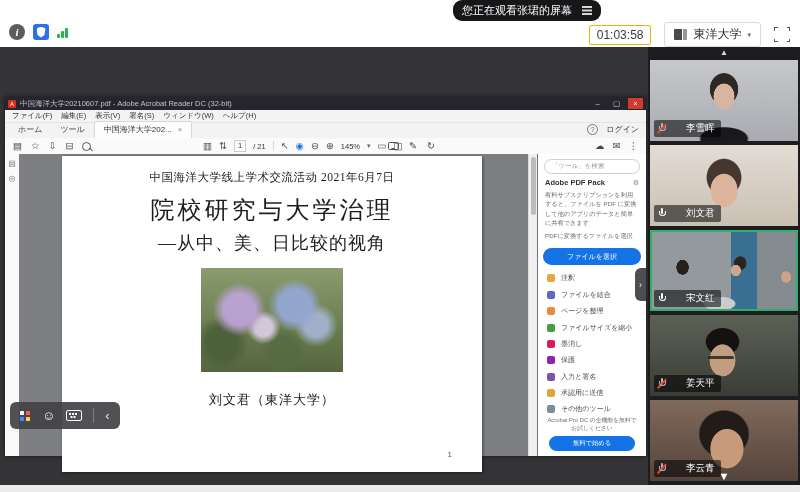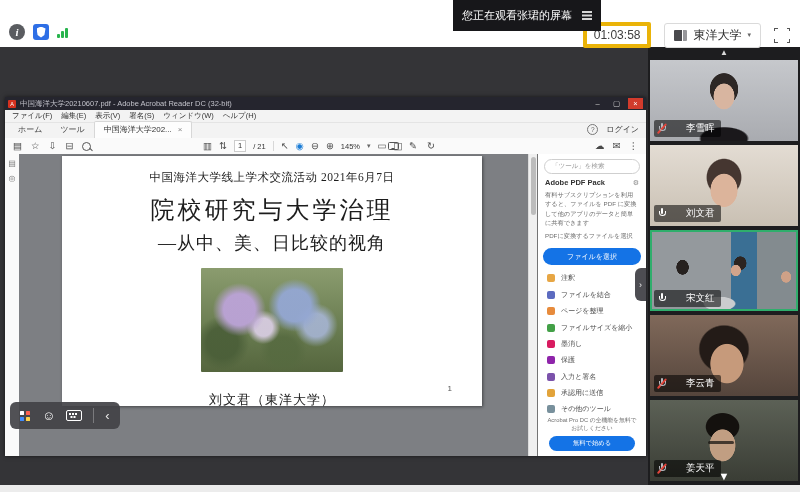--- a/index.html
+++ b/index.html
@@ -1,34 +1,34 @@
 <!DOCTYPE html>
 <html><head>
 <meta charset="utf-8">
 <style>
   html,body{margin:0;padding:0;background:#fff;}
   #app{position:relative;width:800px;height:492px;overflow:hidden;background:#ffffff;
        font-family:"Liberation Sans",sans-serif;-webkit-font-smoothing:antialiased;}
 
   
-  .banner{position:absolute;top:0;left:453px;height:31px;background:#17171a;color:#fff;
-          font-size:11px;display:flex;align-items:center;gap:10px;padding:0 9px;border-radius:0;z-index:40;}
+  .banner{position:absolute;top:0;left:453px;height:21px;background:#17171a;color:#fff;
+          font-size:11px;display:flex;align-items:center;gap:10px;padding:0 9px;border-radius:9px;z-index:40;}
   .banner-menu{width:10px;height:1.5px;background:#d6d6d6;box-shadow:0 3.5px 0 #d6d6d6,0 7px 0 #d6d6d6;
                display:inline-block;margin-top:-7px;}
   .topbar-left{position:absolute;top:24px;left:9px;display:flex;align-items:center;gap:8px;z-index:30;}
   .info-ic{width:16px;height:16px;border-radius:50%;background:#5a5c60;color:#fff;text-align:center;
            font:bold italic 11px/16px "Liberation Serif",serif;}
   .shield-ic{width:16px;height:16px;border-radius:3px;background:#2e6fe6;position:relative;}
   .shield-ic i{position:absolute;left:3.5px;top:2.5px;width:9px;height:11px;background:#fff;
         clip-path:polygon(50% 0,100% 18%,88% 78%,50% 100%,12% 78%,0 18%);}
   .signal-ic{display:flex;align-items:flex-end;gap:1.5px;height:12px;}
   .signal-ic b{width:2.5px;background:#28b44d;border-radius:1px;display:block;}
   .signal-ic b:nth-child(1){height:4px}.signal-ic b:nth-child(2){height:7px}.signal-ic b:nth-child(3){height:10px}
   .topbar-right{position:absolute;top:22px;right:10px;display:flex;align-items:center;gap:13px;z-index:30;}
-  .timer{font-size:12px;color:#3d3d3d;border:4px solid #eab308;border-radius:2px;padding:2px 7px;background:#fff;}
+  .timer{font-size:12px;color:#3d3d3d;border:1px solid #eab308;border-radius:2px;padding:2px 7px;background:#fff;}
   .view-btn{display:flex;align-items:center;gap:6px;border:1px solid #dadada;border-radius:3px;
             padding:3px 9px;font-size:12px;color:#2e2e2e;background:#fff;cursor:default;}
   .view-ic{width:13px;height:11px;border-radius:1px;
            background:linear-gradient(90deg,#49494d 63%,#fff 63%,#fff 70%,#96969a 70%);}
   .caret{font-size:7px;color:#666;}
   .fs-ic{width:14px;height:13px;border:1.6px solid #555;position:relative;}
   .fs-ic::before{content:"";position:absolute;left:-3px;right:-3px;top:2.5px;bottom:2.5px;background:#fff;}
   .fs-ic::after{content:"";position:absolute;top:-3px;bottom:-3px;left:2.5px;right:2.5px;background:#fff;}
 
   
@@ -65,21 +65,21 @@
   .pagebox{border:1px solid #ccc;background:#fff;font-size:7.5px;color:#333;padding:0 3px;line-height:10px;}
   .smalltxt{font-size:7.5px;color:#333;}
   .vline{width:1px;height:10px;background:#d8d8d8;}
   .bubble-ic{width:9px;height:6px;border:1.1px solid #555;border-radius:1.5px;position:relative;display:inline-block;}
   .bubble-ic::after{content:"";position:absolute;left:1.5px;bottom:-3px;border:2px solid transparent;border-top-color:#555;}
 
   
   .navstrip{position:absolute;top:57px;left:0;bottom:0;width:14px;background:#fafafa;border-right:1px solid #ddd;
             display:flex;flex-direction:column;align-items:center;gap:6px;padding-top:5px;font-size:8px;color:#777;}
   .docarea{position:absolute;top:57px;left:14px;width:519px;bottom:0;background:#7d7f83;}
-  .page{position:absolute;left:43px;top:2px;width:420px;height:250px;background:#fff;
+  .page{position:absolute;left:43px;top:2px;width:420px;height:316px;background:#fff;
         box-shadow:1px 1px 3px rgba(0,0,0,.45);font-family:"Liberation Serif",serif;color:#1c1c1c;}
   .sl-header{margin-top:14px;text-align:center;font-size:11.5px;letter-spacing:.5px;}
   .sl-title{margin-top:9px;text-align:center;font-size:24px;letter-spacing:3px;}
   .sl-subtitle{margin-top:5px;text-align:center;font-size:18px;letter-spacing:1px;}
   .flower{margin:13px auto 0;width:142px;height:104px;border-radius:1px;background:
      radial-gradient(circle at 27% 40%,rgba(188,163,216,.95) 0 13%,rgba(188,163,216,0) 22%),
      radial-gradient(circle at 44% 57%,rgba(221,208,232,.9) 0 9%,rgba(221,208,232,0) 17%),
      radial-gradient(circle at 66% 36%,rgba(148,167,211,.95) 0 14%,rgba(148,167,211,0) 23%),
      radial-gradient(circle at 81% 55%,rgba(170,184,220,.85) 0 9%,rgba(170,184,220,0) 17%),
      radial-gradient(circle at 15% 72%,rgba(74,94,56,.9) 0 11%,rgba(74,94,56,0) 19%),
@@ -374,36 +374,36 @@
         </span>
       </div>
 
       <div class="thumb v3 active">
         <span class="badge">
           <span class="mic"></span>
           <span>宋文红</span>
         </span>
       </div>
 
+      <div class="thumb v5">
+        <span class="badge">
+          <span class="mic muted">
+              <span class="slash"></span>
+            </span>
+          <span>姜天平</span>
+        </span>
+      </div>
+
       <div class="thumb v4">
         <span class="badge">
           <span class="mic muted">
               <span class="slash"></span>
             </span>
           <span>李云青</span>
         </span>
       </div>
 
-      <div class="thumb v5">
-        <span class="badge">
-          <span class="mic muted">
-              <span class="slash"></span>
-            </span>
-          <span>姜天平</span>
-        </span>
-      </div>
-
     </div>
     <span class="sb-down">▼</span>
   </div>
 
   <div class="bottomstrip"></div>
 </div>
 
 </body></html>

